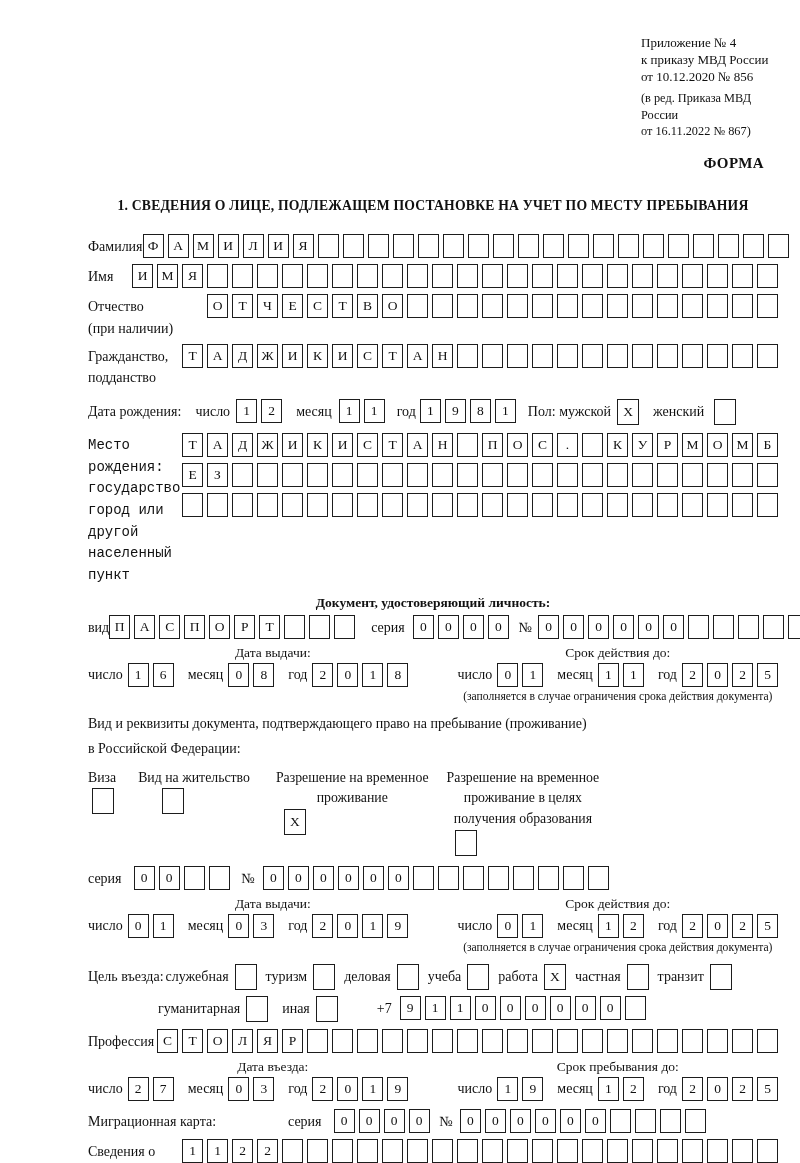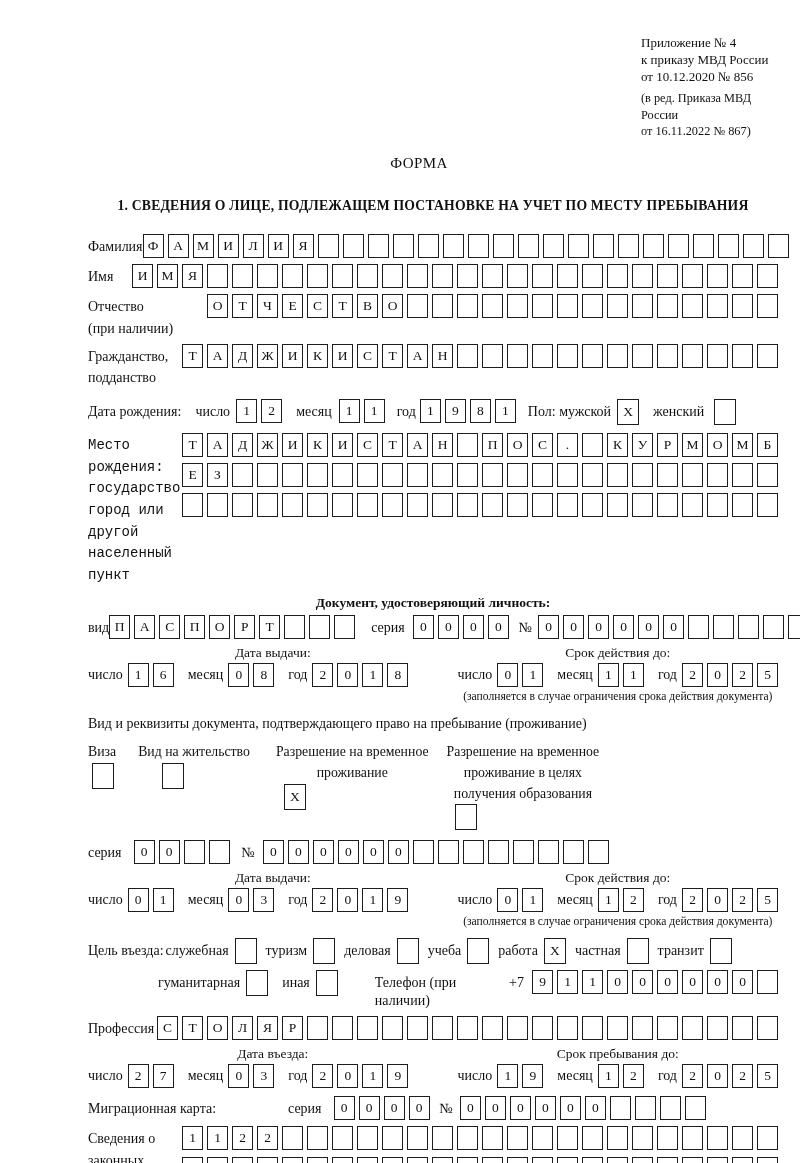--- a/index.html
+++ b/index.html
@@ -5,21 +5,21 @@
   * { margin:0; padding:0; box-sizing:border-box; }
   html,body { background:#888; }
   .page {
     position:relative; width:800px; height:1163px; margin:0 auto;
     background:#ffffff; color:#111;
     font-family:"Liberation Serif","DejaVu Serif",serif;
     padding:34px 22px 0 88px; overflow:hidden;
   }
   .topright { margin-left:553px; font-size:13px; line-height:1.32; }
   .topright .sub { margin-top:5px; font-size:12.3px; }
-  .forma { text-align:center; margin-right:28px; margin-top:16px; font-weight:normal; font-size:15px; letter-spacing:.4px; }
+  .forma { text-align:right; margin-right:14px; margin-top:16px; font-weight:bold; font-size:15px; letter-spacing:.4px; }
   .title { text-align:center; font-weight:bold; font-size:15px; line-height:1.5; margin-top:18px; }
   .blank-line { display:inline-block; width:52px; border-bottom:2.2px solid #3a3a3a; margin-left:10px; vertical-align:baseline; }
   .section-heading { font-weight:bold; font-size:13.7px; margin-top:26px; text-align:center; letter-spacing:.2px; white-space:nowrap; }
 
   .row { display:flex; align-items:flex-start; }
   .lbl { font-size:14px; line-height:1.25; padding-top:4px; }
   .lblblock { font-size:14px; line-height:1.55; padding-top:2px; }
   .boxes { display:inline-flex; gap:4px; flex-wrap:nowrap; }
   .boxcol { display:flex; flex-direction:column; gap:6px; }
   .cell {
@@ -401,20 +401,21 @@
             <span class="cell">0</span>
             <span class="cell">2</span>
             <span class="cell">5</span>
           </span>
       </div>
       <div class="note">(заполняется в случае ограничения срока действия документа)</div>
     </div>
   </div>
 
   <div class="lbl mt8">Вид и реквизиты документа, подтверждающего право на пребывание (проживание)</div>
+  <div class="lbl mt4">в Российской Федерации:</div>
 
   <div class="permits">
     <div class="permit">
       <span class="plines">
           <div>Виза</div>
         </span>
       <span class="cell check" style="margin-left:4px"></span>
     </div>
     <div class="permit" style="margin-left:22px">
       <span class="plines">
@@ -548,21 +549,20 @@
 
   <div class="row mt6" style="margin-left:70px">
     <span class="opt" style="margin-right:14px">
         <span class="lbl">гуманитарная</span>
         <span class="cell check"></span>
       </span>
     <span class="opt">
         <span class="lbl">иная</span>
         <span class="cell check"></span>
       </span>
-    <span class="lbl" style="margin-left:28px">Телефон (при наличии)</span>
     <span class="lbl" style="margin-left:30px;margin-right:8px">+7</span>
     <span class="boxes">
         <span class="cell">9</span>
         <span class="cell">1</span>
         <span class="cell">1</span>
         <span class="cell">0</span>
         <span class="cell">0</span>
         <span class="cell">0</span>
         <span class="cell">0</span>
         <span class="cell">0</span>

